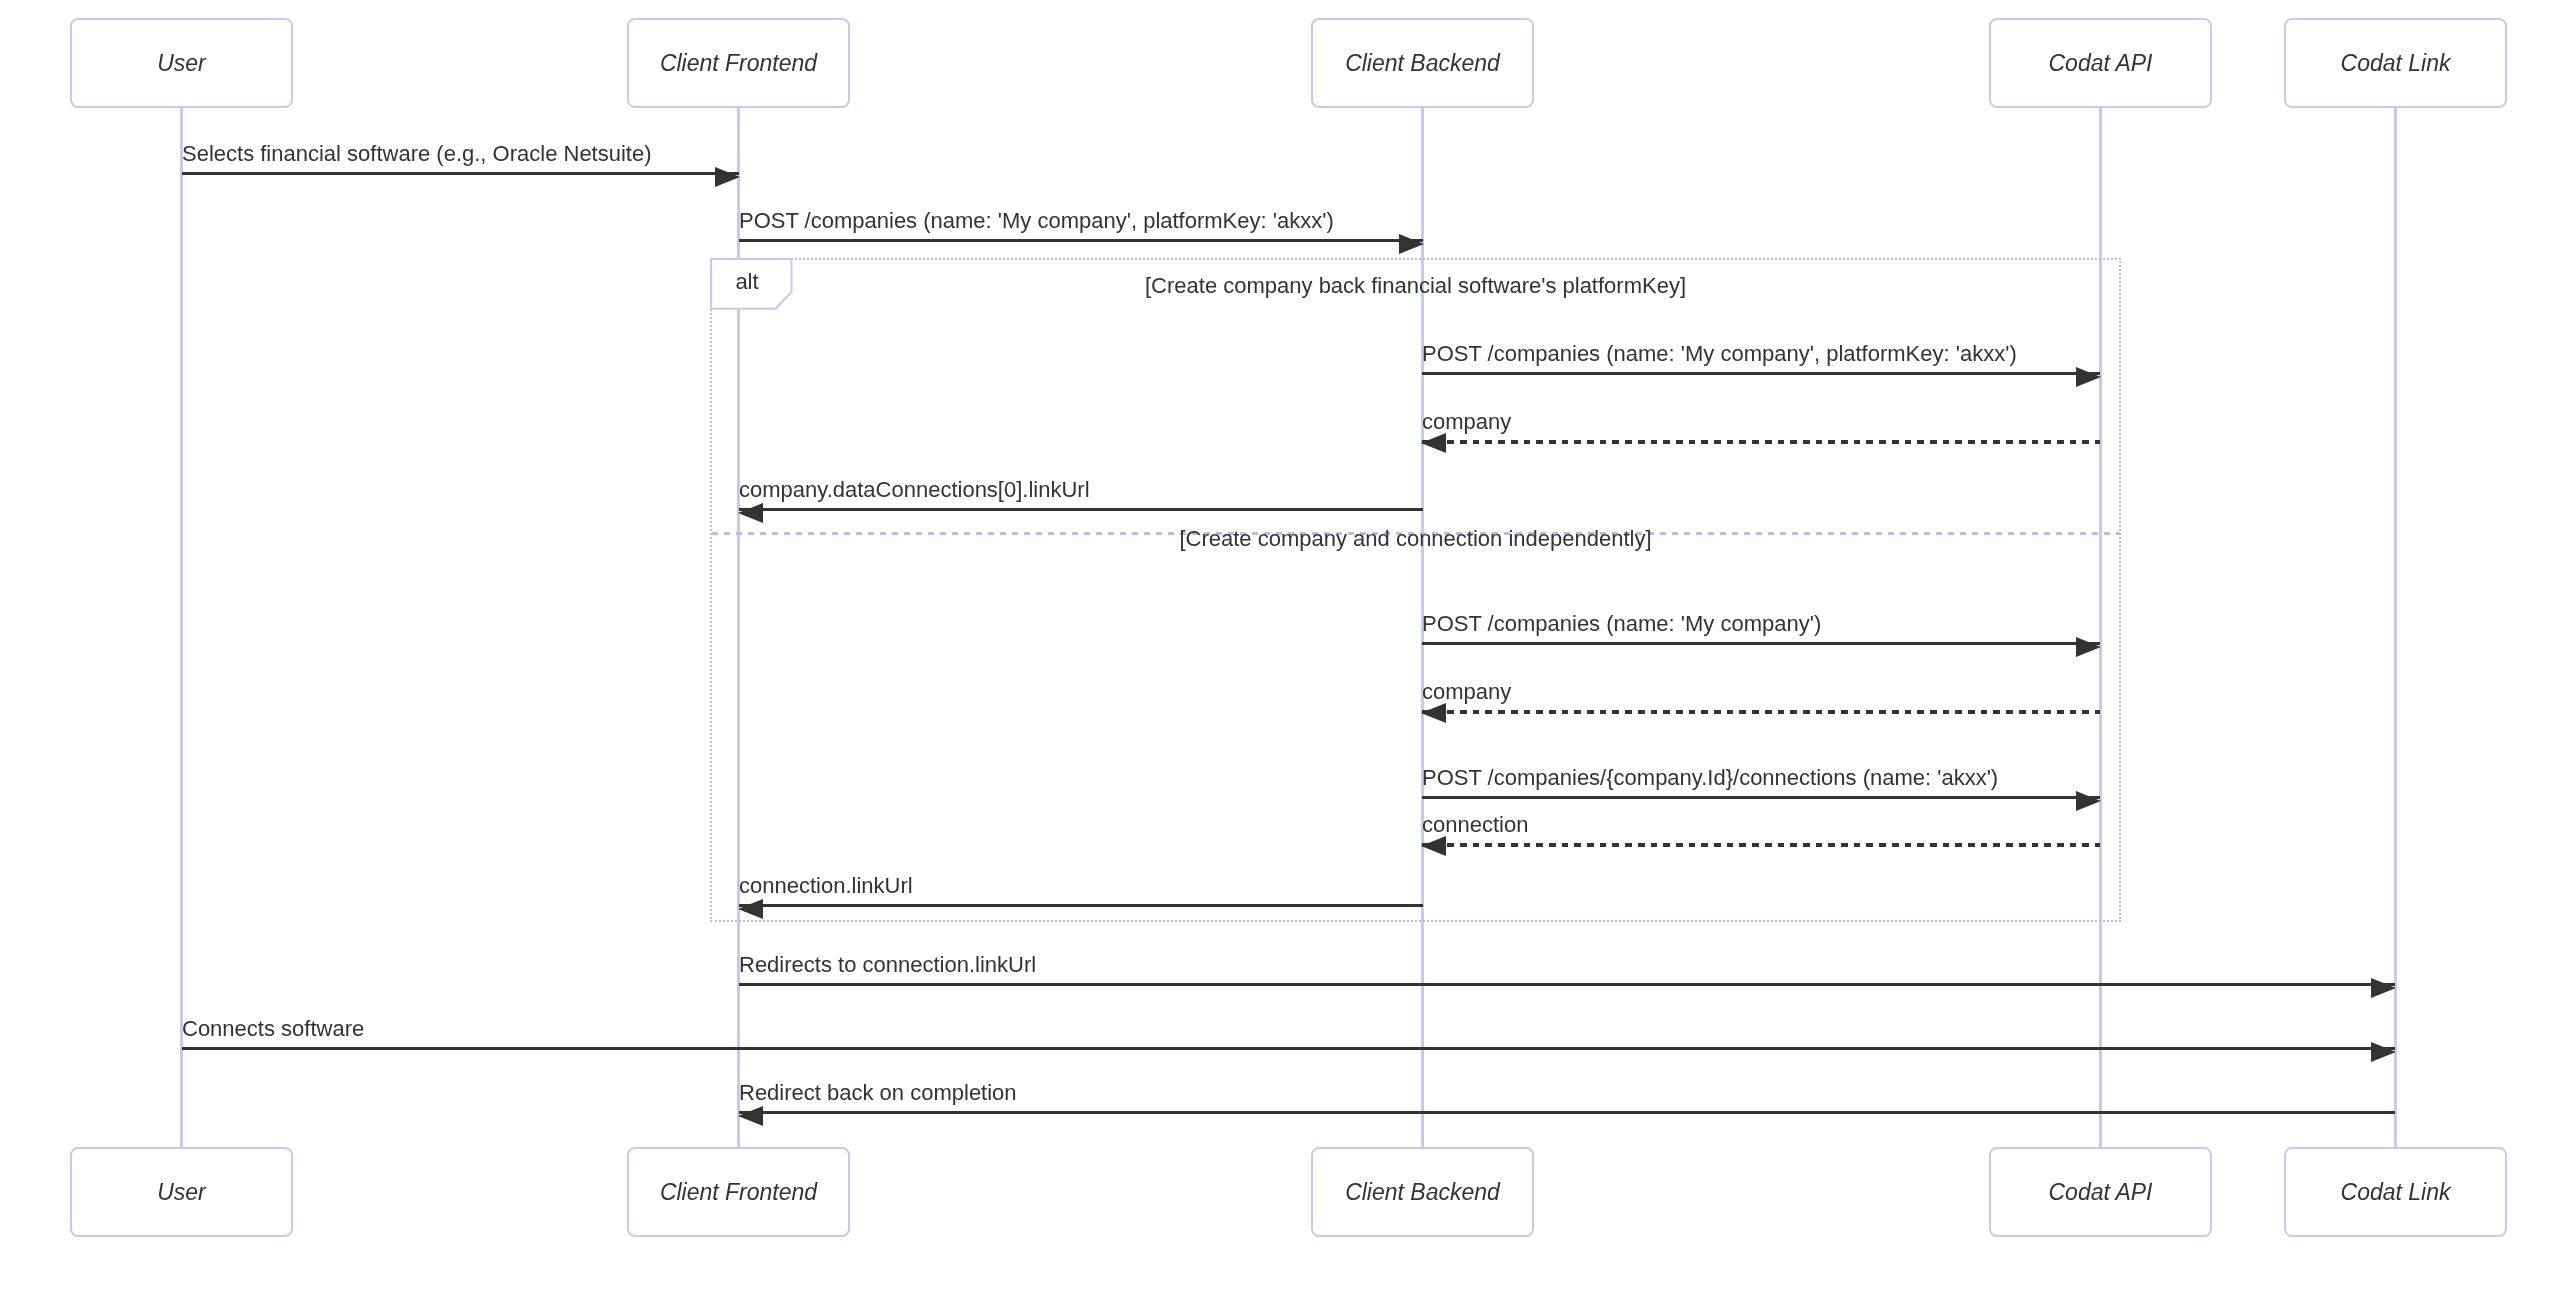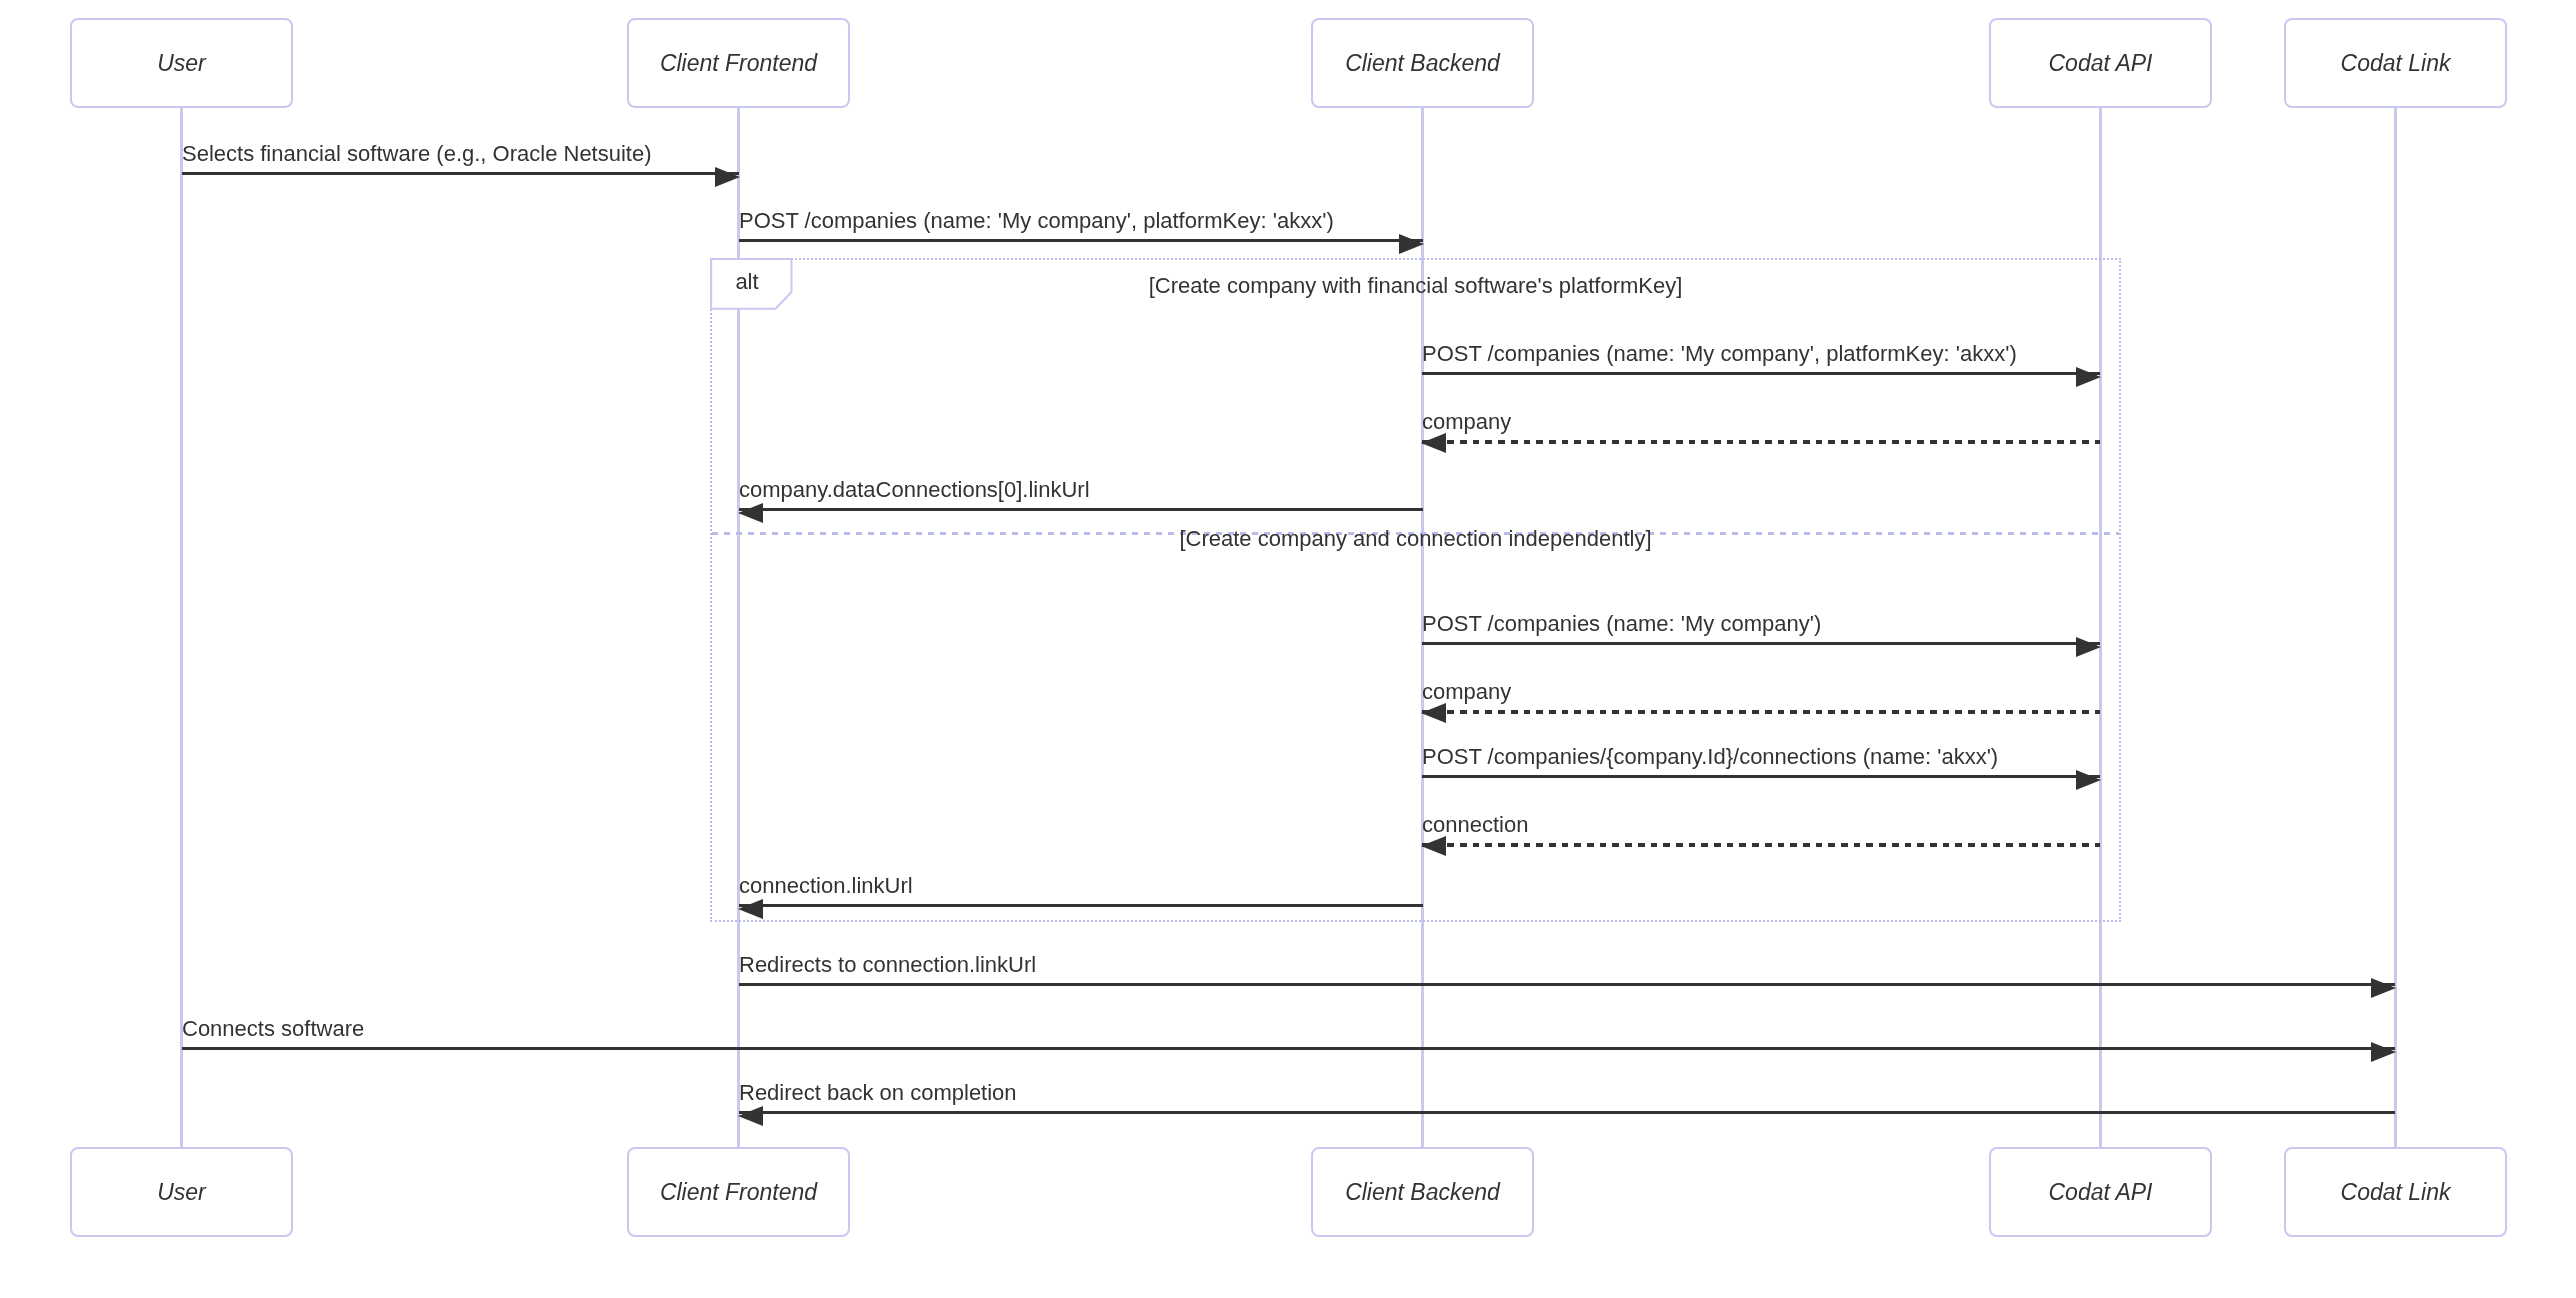--- a/index.html
+++ b/index.html
@@ -74,21 +74,21 @@
   <div class="lifeline" style="left:2099px"></div>
   <div class="lifeline" style="left:2394px"></div>
 
   <div class="alt-frame">
     <div class="alt-label">
       <svg width="83" height="52" viewBox="0 0 124 78">
         <polygon points="1.5,1.5 122,1.5 122,51 98,76 1.5,76" fill="#ffffff" stroke="#c8c8f0" stroke-width="3"></polygon>
       </svg>
       <div class="alt-text">alt</div>
     </div>
-    <div class="alt-condition" style="top:6.7px">[Create company with financial software's platformKey]</div>
+    <div class="alt-condition" style="top:6.7px">[Create company back financial software's platformKey]</div>
     <div class="alt-divider"></div>
     <div class="alt-condition" style="top:260px">[Create company and connection independently]</div>
   </div>
 
   <div class="msg right" style="left:182px;top:136px;width:557px">
     <div class="msg-label">Selects financial software (e.g., Oracle Netsuite)</div>
     <div class="msg-line">
         <div class="head"></div>
       </div>
   </div>
@@ -128,21 +128,21 @@
       </div>
   </div>
 
   <div class="msg left dashed" style="left:1422px;top:674px;width:678px">
     <div class="msg-label">company</div>
     <div class="msg-line">
         <div class="head"></div>
       </div>
   </div>
 
-  <div class="msg right" style="left:1422px;top:739px;width:678px">
+  <div class="msg right" style="left:1422px;top:760px;width:678px">
     <div class="msg-label">POST /companies/{company.Id}/connections (name: 'akxx')</div>
     <div class="msg-line">
         <div class="head"></div>
       </div>
   </div>
 
   <div class="msg left dashed" style="left:1422px;top:807px;width:678px">
     <div class="msg-label">connection</div>
     <div class="msg-line">
         <div class="head"></div>

